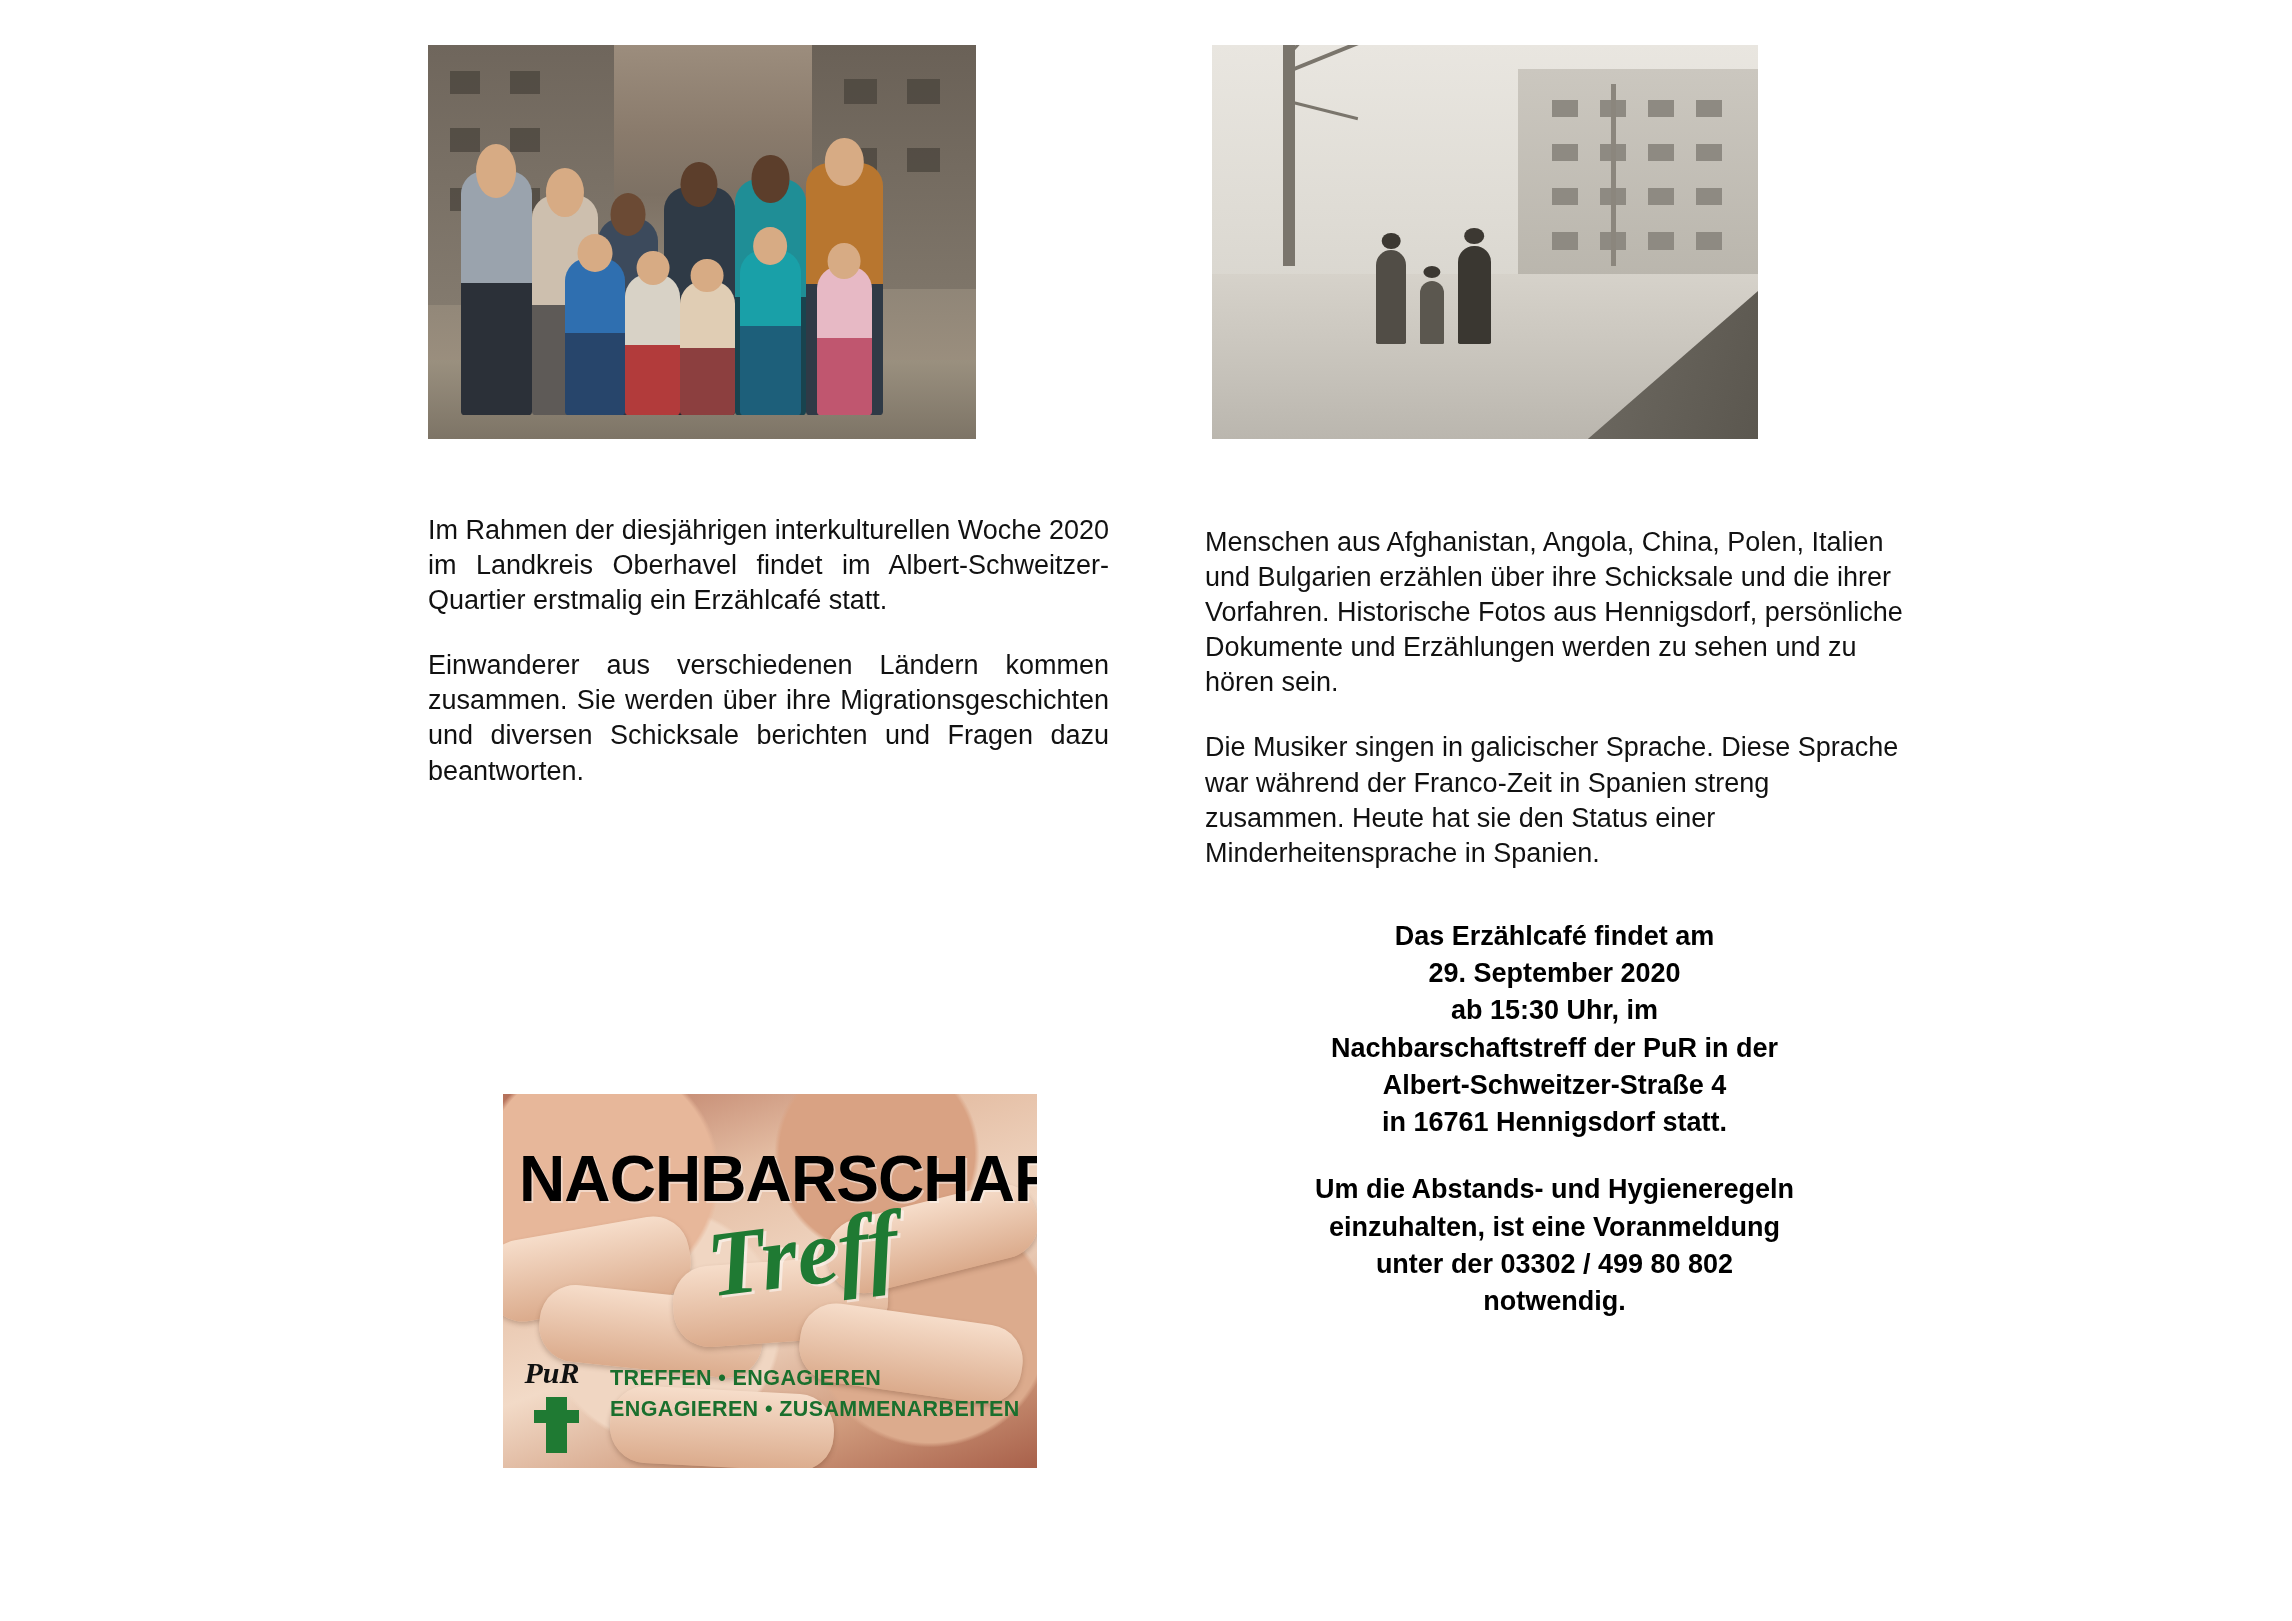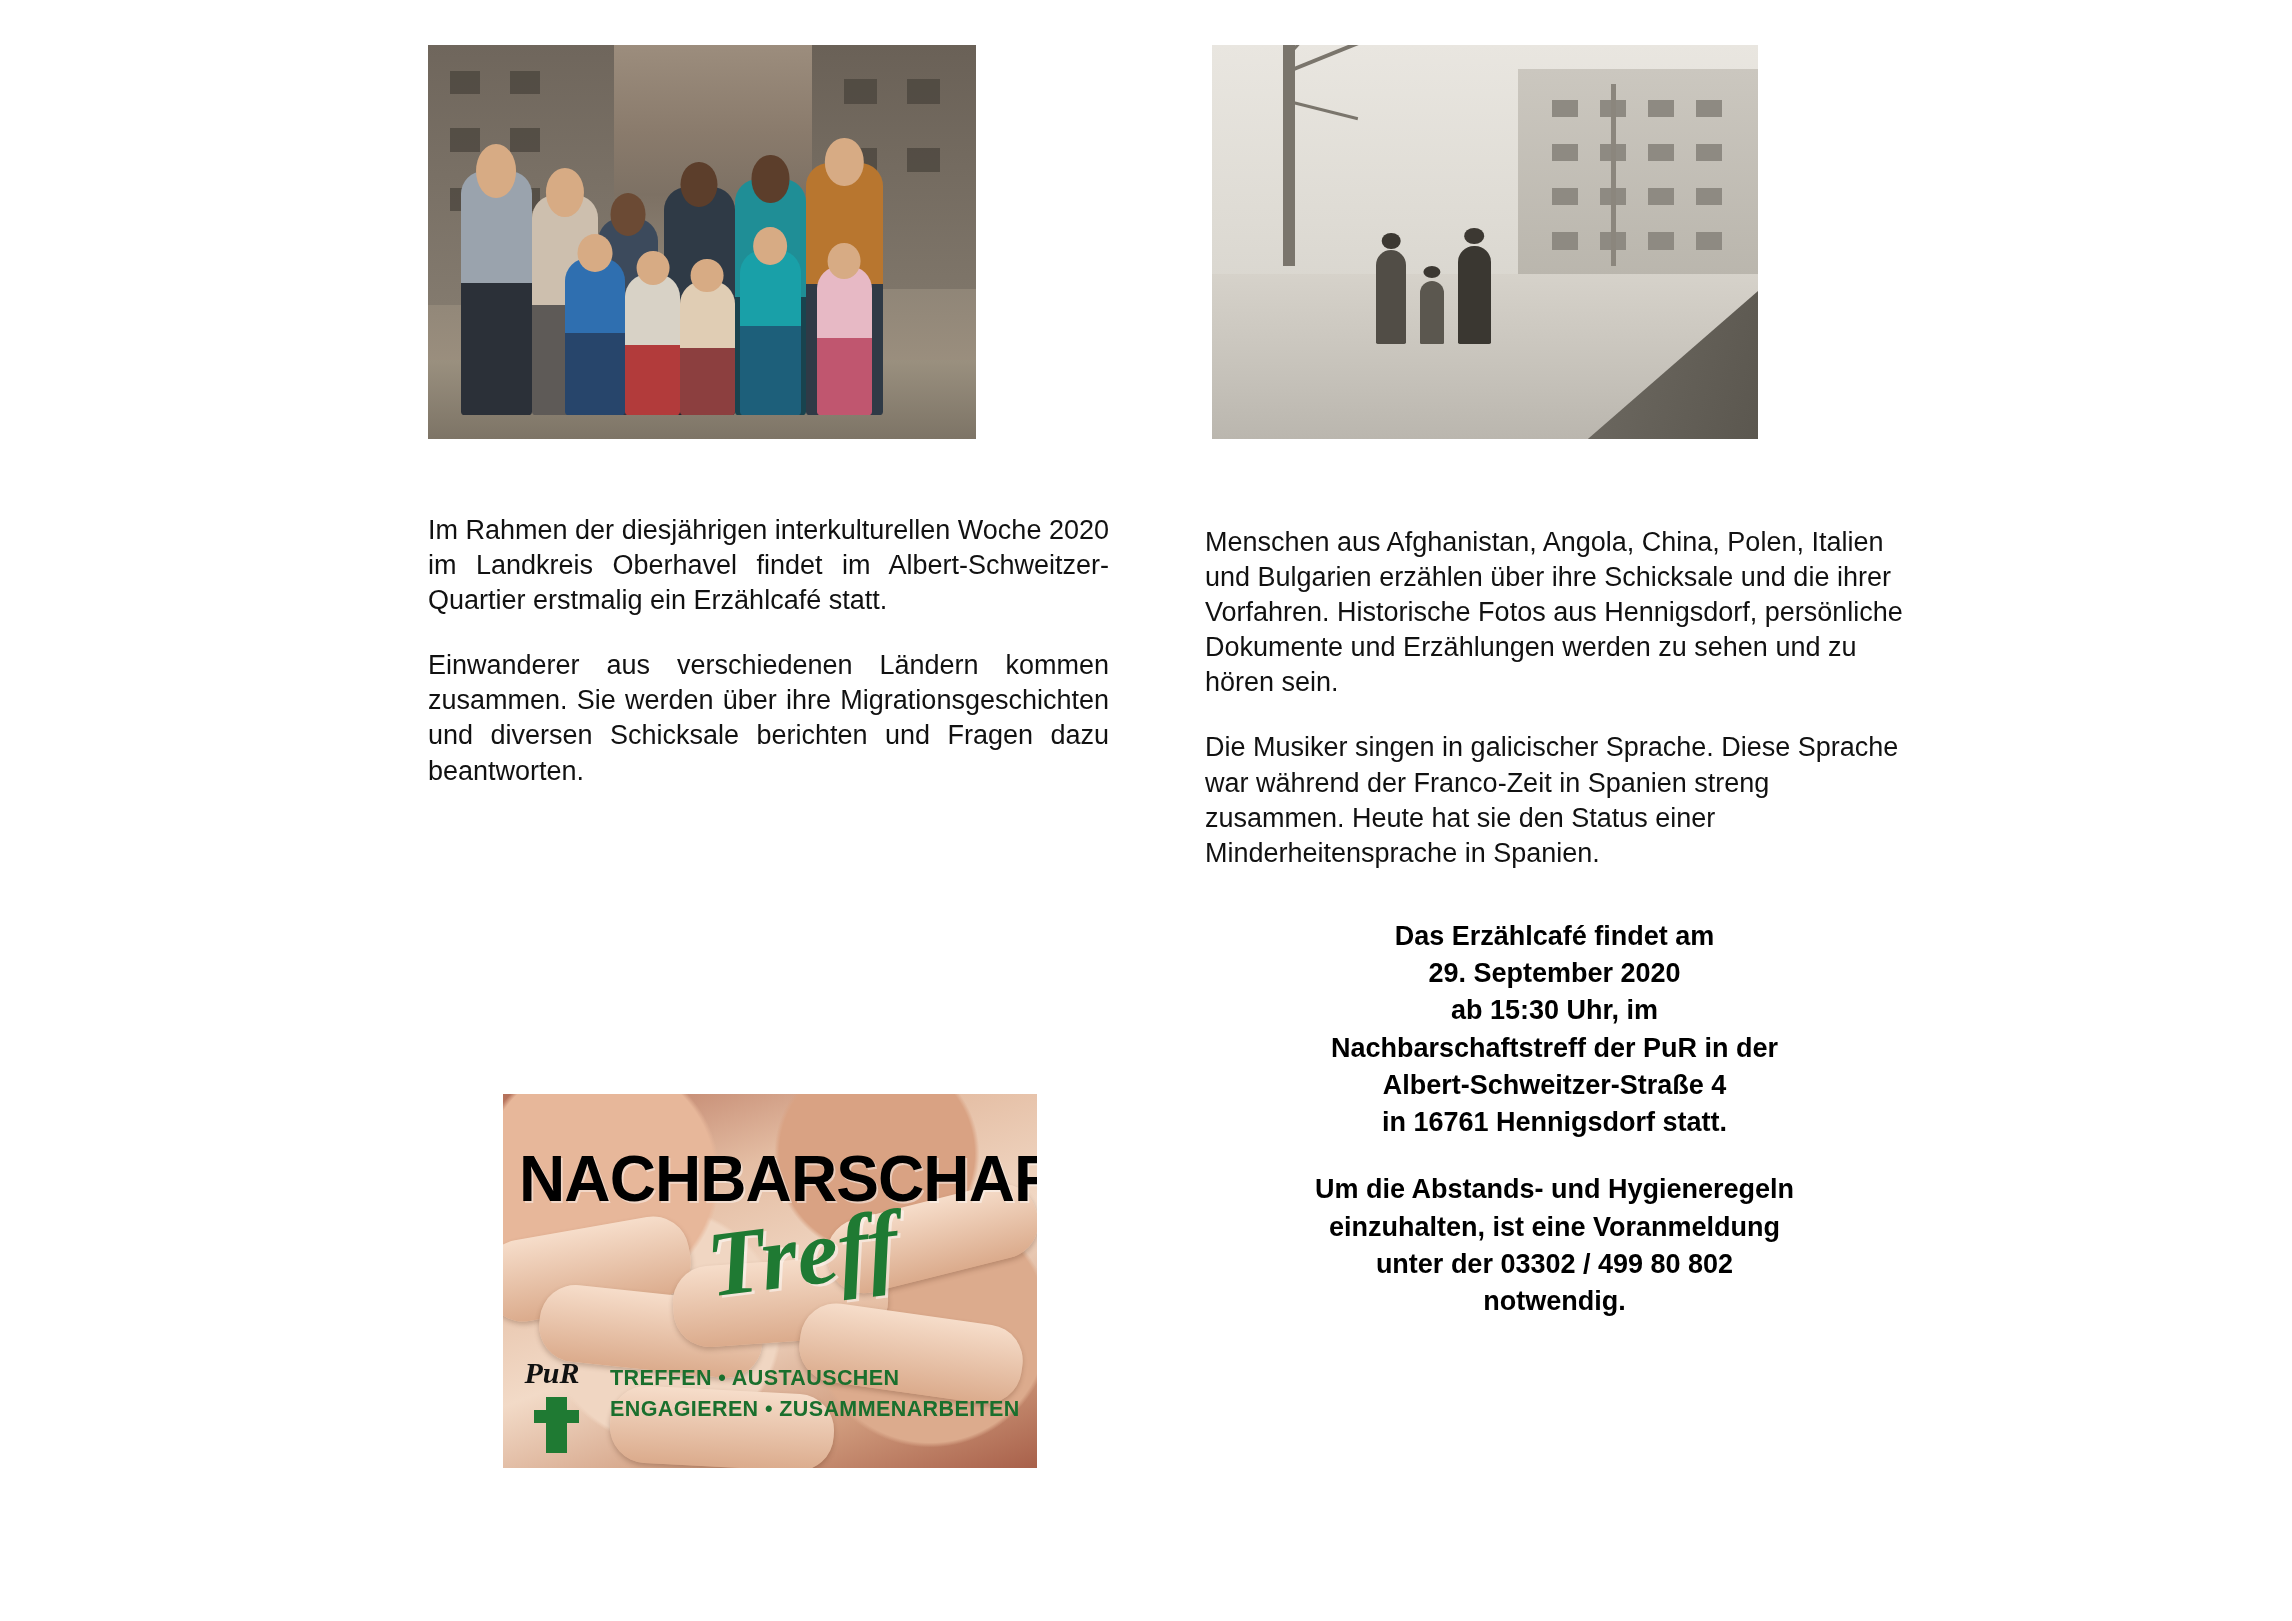--- a/index.html
+++ b/index.html
@@ -370,19 +370,19 @@
 
     <div class="logo-word1">NACHBARSCHAFTS-</div>
     <div class="logo-word2">Treff</div>
 
     <div class="pur-mark">
       <div class="pur-text">PuR</div>
       <div class="pur-bar"></div>
     </div>
 
     <div class="logo-slogan">
-      <div>TREFFEN • AUSTAUSCHEN</div>
+      <div>TREFFEN • ENGAGIEREN</div>
       <div>ENGAGIEREN • ZUSAMMENARBEITEN</div>
     </div>
   </div>
 
 </div>
 
 
 </body></html>

